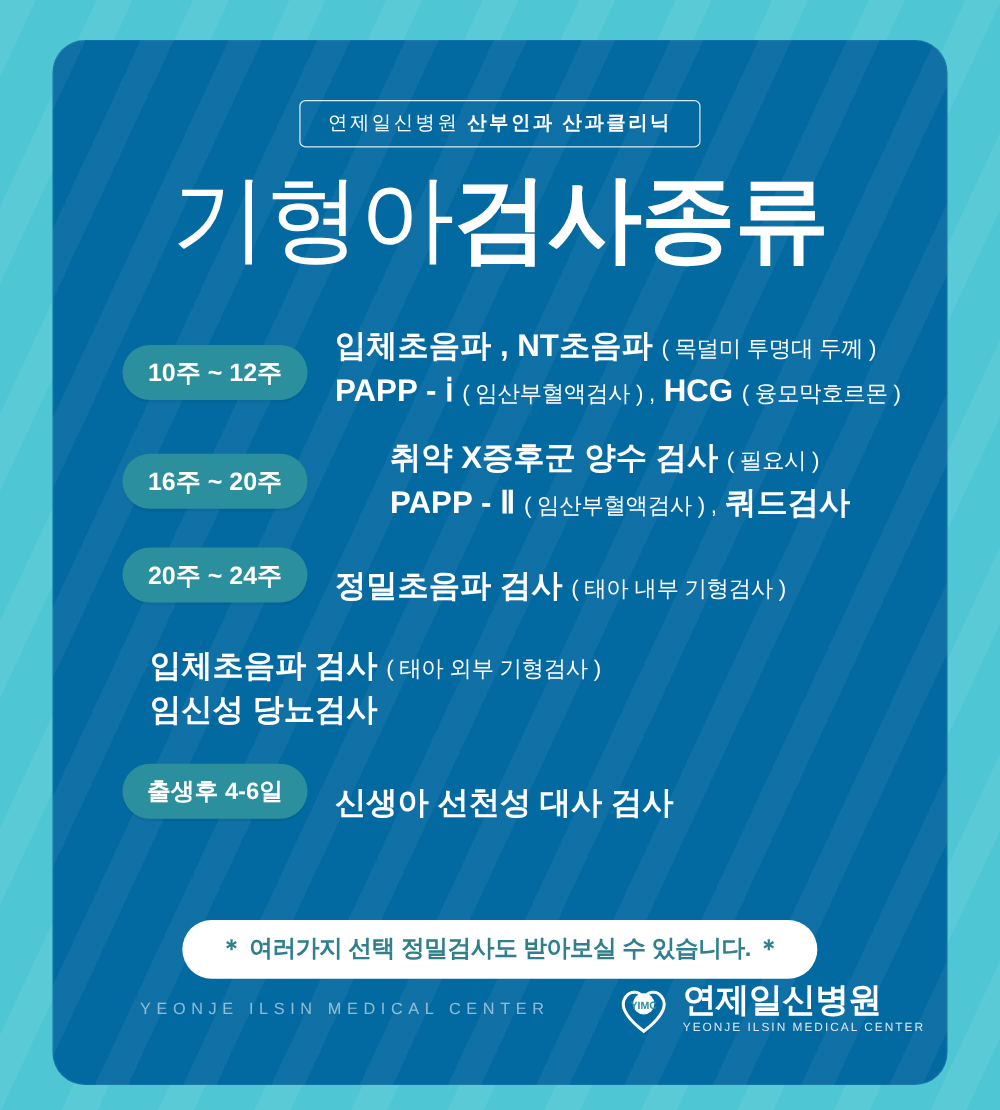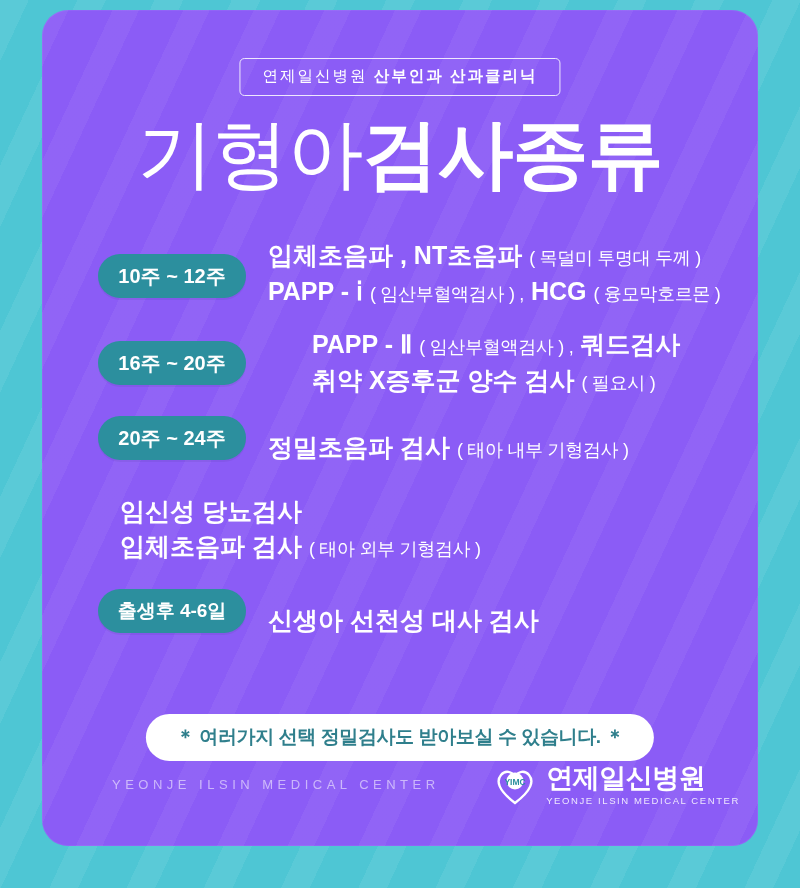--- a/index.html
+++ b/index.html
@@ -15,23 +15,23 @@
     position:absolute;inset:0;
     background:repeating-linear-gradient(115deg,
        rgba(255,255,255,0.07) 0px,
        rgba(255,255,255,0.07) 26px,
        rgba(255,255,255,0.0) 26px,
        rgba(255,255,255,0.0) 70px);
     pointer-events:none;
   }
   .card{
     position:absolute;
-    left:42px;top:10px;
+    left:42px;top:32px;
     width:716px;height:836px;
-    background:#8b5cf6;
+    background:#0369a1;
     border-radius:26px;
     box-shadow:0 0 0 1px rgba(255,255,255,0.06) inset;
     overflow:hidden;
   }
   .card-stripes{
     position:absolute;inset:0;
     background:repeating-linear-gradient(115deg,
        rgba(255,255,255,0.05) 0px,
        rgba(255,255,255,0.05) 24px,
        rgba(255,255,255,0.0) 24px,
@@ -200,49 +200,49 @@
           <span> HCG</span>
           <span class="sub">( 융모막호르몬 )</span>
         </div>
       </div>
     </div>
 
     <div class="row r2">
       <div class="pill">16주 ~ 20주</div>
       <div class="texts">
         <div class="tline">
+          <span>취약 X증후군 양수 검사</span>
+          <span class="sub">( 필요시 )</span>
+        </div>
+        <div class="tline">
           <span>PAPP - Ⅱ</span>
           <span class="sub">( 임산부혈액검사 ) ,</span>
           <span> 쿼드검사</span>
         </div>
-        <div class="tline">
-          <span>취약 X증후군 양수 검사</span>
-          <span class="sub">( 필요시 )</span>
-        </div>
       </div>
     </div>
 
     <div class="row r3">
       <div class="pill">20주 ~ 24주</div>
       <div class="texts">
         <div class="tline">
           <span>정밀초음파 검사</span>
           <span class="sub">( 태아 내부 기형검사 )</span>
         </div>
       </div>
     </div>
 
     <div class="row r4">
       <div class="texts">
         <div class="tline">
-          <span>임신성 당뇨검사</span>
-        </div>
-        <div class="tline">
           <span>입체초음파 검사</span>
           <span class="sub">( 태아 외부 기형검사 )</span>
+        </div>
+        <div class="tline">
+          <span>임신성 당뇨검사</span>
         </div>
       </div>
     </div>
 
     <div class="row r5">
       <div class="pill small">출생후 4-6일</div>
       <div class="texts">
         <div class="tline">
           <span>신생아 선천성 대사 검사</span>
         </div>

